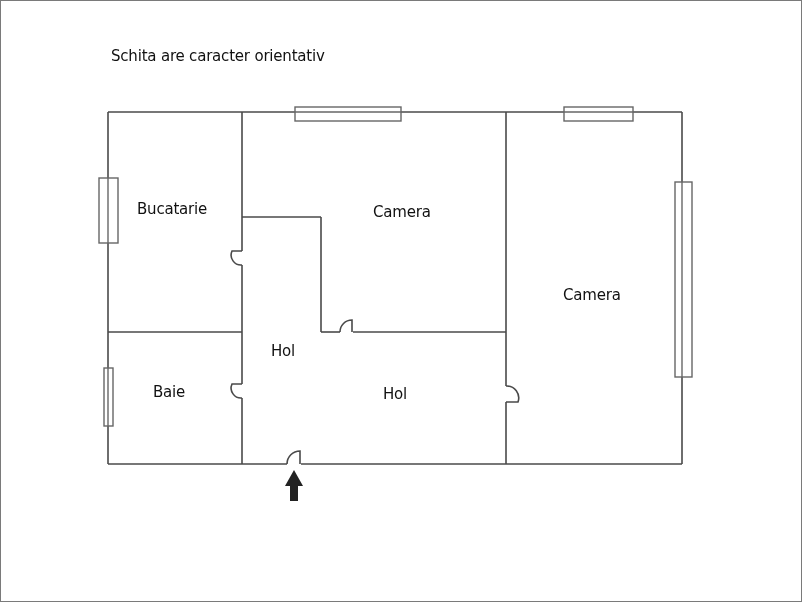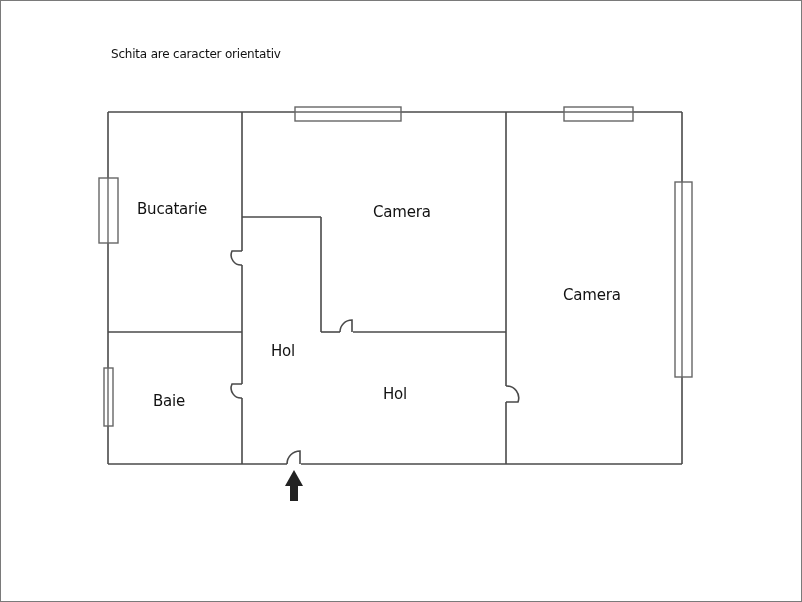--- a/index.html
+++ b/index.html
@@ -1,18 +1,18 @@
 <!DOCTYPE html>
 <html><head>
   <meta charset="utf-8">
   <style>
     html, body { margin: 0; padding: 0; background: #ffffff; }
     body { width: 802px; height: 602px; position: relative; overflow: hidden; font-family: "DejaVu Sans", sans-serif; }
     .frame { position: absolute; left: 0; top: 0; width: 800px; height: 600px; border: 1px solid #7a7a7a; }
-    .note { position: absolute; left: 111px; top: 47px; font-size: 12px; color: #111; letter-spacing: -0.2px; }
+    .note { position: absolute; left: 111px; top: 47px; font-size: 15px; color: #111; letter-spacing: -0.2px; }
     svg.plan { position: absolute; left: 0; top: 0; }
     .label { position: absolute; font-size: 15px; color: #111; letter-spacing: -0.2px; white-space: nowrap; }
   </style>
 </head>
 <body>
 
 <div class="frame"></div>
 
 <div class="note">Schita are caracter orientativ</div>
 
@@ -73,13 +73,13 @@
   </g>
 
   <path d="M294 470 L303 486 L298 486 L298 501 L290 501 L290 486 L285 486 Z" fill="#222" stroke="none"></path>
 </svg>
 
 <div class="label" style="left:137px; top:200px;">Bucatarie</div>
 <div class="label" style="left:373px; top:203px;">Camera</div>
 <div class="label" style="left:563px; top:286px;">Camera</div>
 <div class="label" style="left:271px; top:342px;">Hol</div>
 <div class="label" style="left:383px; top:385px;">Hol</div>
-<div class="label" style="left:153px; top:392px;">Baie</div>
+<div class="label" style="left:153px; top:383px;">Baie</div>
 
 </body></html>

